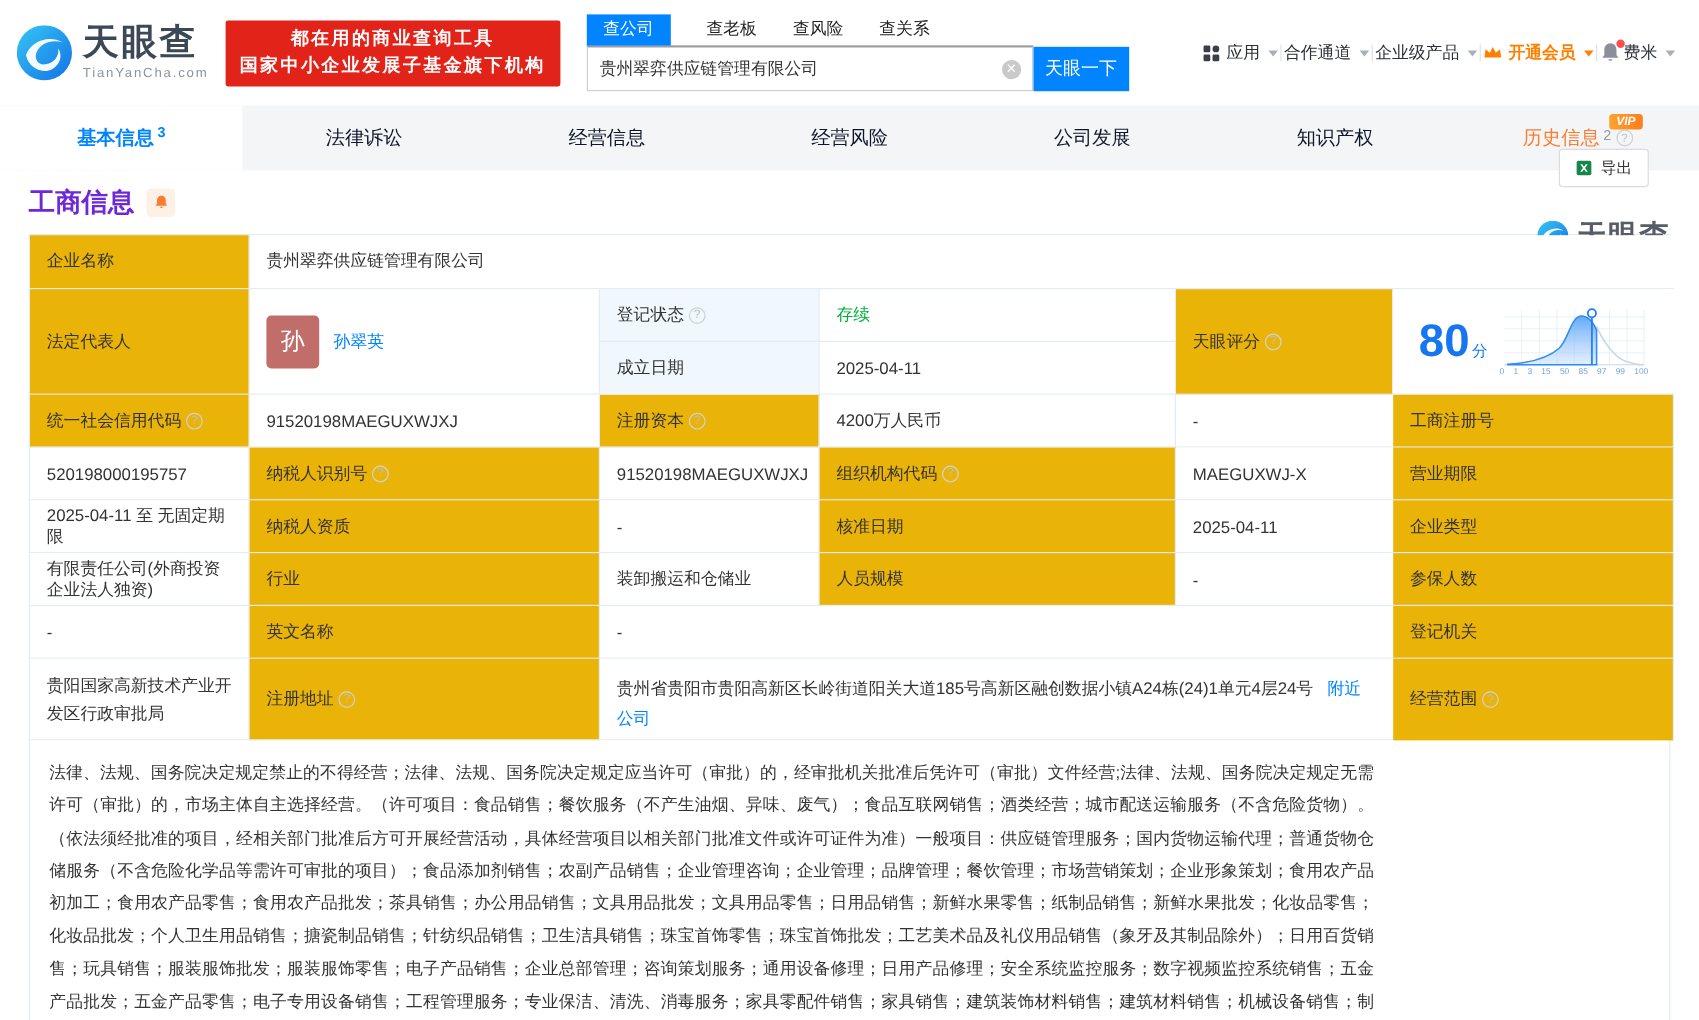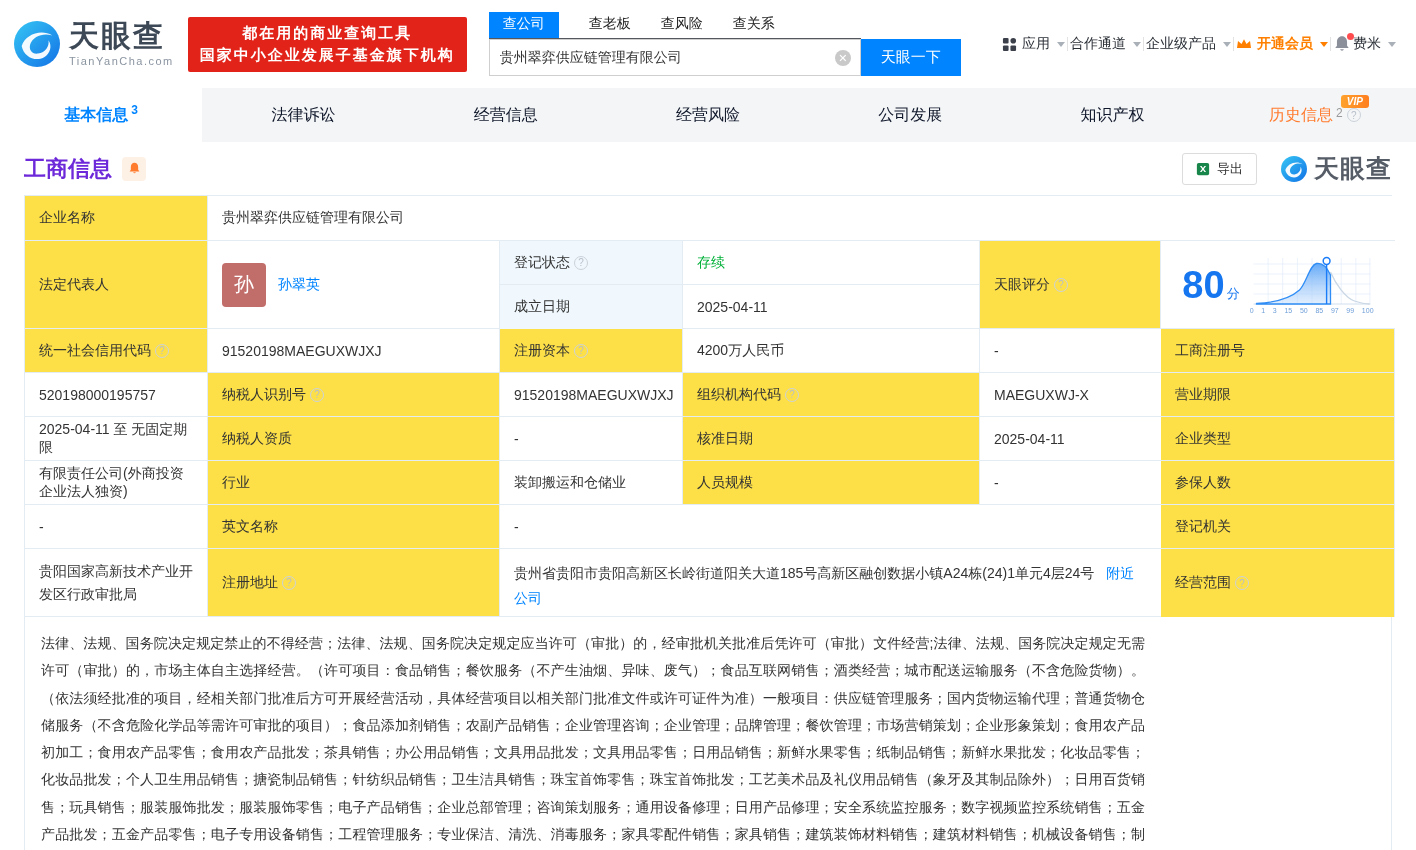--- a/index.html
+++ b/index.html
@@ -16,21 +16,21 @@
   .search { margin-left:8px; }
   .stabs { display:flex; gap:30px; width:372px; border-bottom:1px solid #54585e; align-items:flex-end; }
   .stab { font-size:14px; color:#222; padding:3px 0 5px; cursor:pointer; }
   .stab.active { background:#0084ff; color:#fff; padding:3px 14px 5px; }
   .srow { display:flex; }
   .sbox { position:relative; width:372px; }
   .sinput { width:100%; height:37px; border:1px solid #cfcfcf; padding:0 34px 0 10px;
     font-size:14px; color:#333; outline:none; font-family:inherit; }
   .sclear { position:absolute; right:10px; top:50%; transform:translateY(-50%); width:16px; height:16px;
     border-radius:50%; background:#c9c9c9; color:#fff; font-size:11px; line-height:16px; text-align:center; cursor:pointer; }
-  .sbtn { width:100px; height:37px; background:#0084ff; color:#fff; font-size:15px;
+  .sbtn { width:80px; height:37px; background:#0084ff; color:#fff; font-size:15px;
     display:flex; align-items:center; justify-content:center; cursor:pointer; }
   .nav { margin-left:auto; display:flex; align-items:center; gap:2px; font-size:14px;
     color:#2a2f36; white-space:nowrap; padding-right:6px; }
   .navitem { display:flex; align-items:center; gap:5px; cursor:pointer; }
   .sep { width:1px; height:14px; background:#e2e2e2; }
   .caret { width:0; height:0; border-left:4px solid transparent; border-right:4px solid transparent;
     border-top:5px solid #aab0b8; margin-left:2px; }
   .member { color:#ff8000; font-weight:bold; }
   .member .caret { border-top-color:#ff8000; }
   .bellwrap { position:relative; cursor:pointer; display:flex; }
@@ -49,33 +49,33 @@
     font-style:normal; font-weight:normal; cursor:pointer; flex:none; }
   .qmark::after { content:"?"; }
   .vip { position:absolute; top:7px; left:calc(50% + 26px); background:linear-gradient(90deg,#ffa22e,#ff7e1f);
     color:#fff; font-size:10px; font-style:italic; font-weight:bold; padding:1px 6px; border-radius:3px; }
 
   
   .sect { display:flex; align-items:center; height:53px; padding:0 24px; }
   .sect-title { font-size:22px; font-weight:bold; color:#6d28d9; }
   .bellchip { margin-left:10px; width:24px; height:24px; background:#fdf1e6; border-radius:4px;
     display:flex; align-items:center; justify-content:center; cursor:pointer; }
-  .sright { margin-left:auto; display:flex; align-items:center; gap:24px; }
+  .sright { margin-left:auto; display:flex; align-items:center; gap:24px;flex-direction:column; }
   .export { display:flex; align-items:center; gap:7px; border:1px solid #dcdcdc; border-radius:3px;
     padding:6px 13px; font-size:13px; color:#333; background:#fff; cursor:pointer; }
   .wm { display:flex; align-items:center; gap:7px; }
   .wm-txt { font-size:25px; font-weight:bold; color:#565d67; letter-spacing:1px; }
 
   
   .biz { margin:0 24px; border:1px solid #e4ecf3; display:grid;
     grid-template-columns:183px 292px 183px 297px 181px 234px;
     grid-template-rows:45px 88px 44px 44px 44px 44px 44px 68px auto; font-size:14px; }
   .c { border-right:1px solid #e4ecf3; border-bottom:1px solid #e4ecf3; padding:0 14px;
     display:flex; align-items:center; background:#fff; }
-  .lbl { background:#fde047; color:#333; }
+  .lbl { background:#eab308; color:#333; }
   .span5 { grid-column:span 5; }
   .span3 { grid-column:span 3; }
   .nbr { border-right:none; }
   .nbb { border-bottom:none; }
   .link { color:#0084ff; cursor:pointer; }
   .green { color:#00b038; }
   .avatar { width:44px; height:44px; border-radius:4px; background:#c16d6a; color:#fff; font-size:20px;
     display:flex; align-items:center; justify-content:center; flex:none; }
   .rep-name { margin-left:12px; }
   .subgrid { grid-column:span 2; display:grid; grid-template-columns:183px 1fr;

